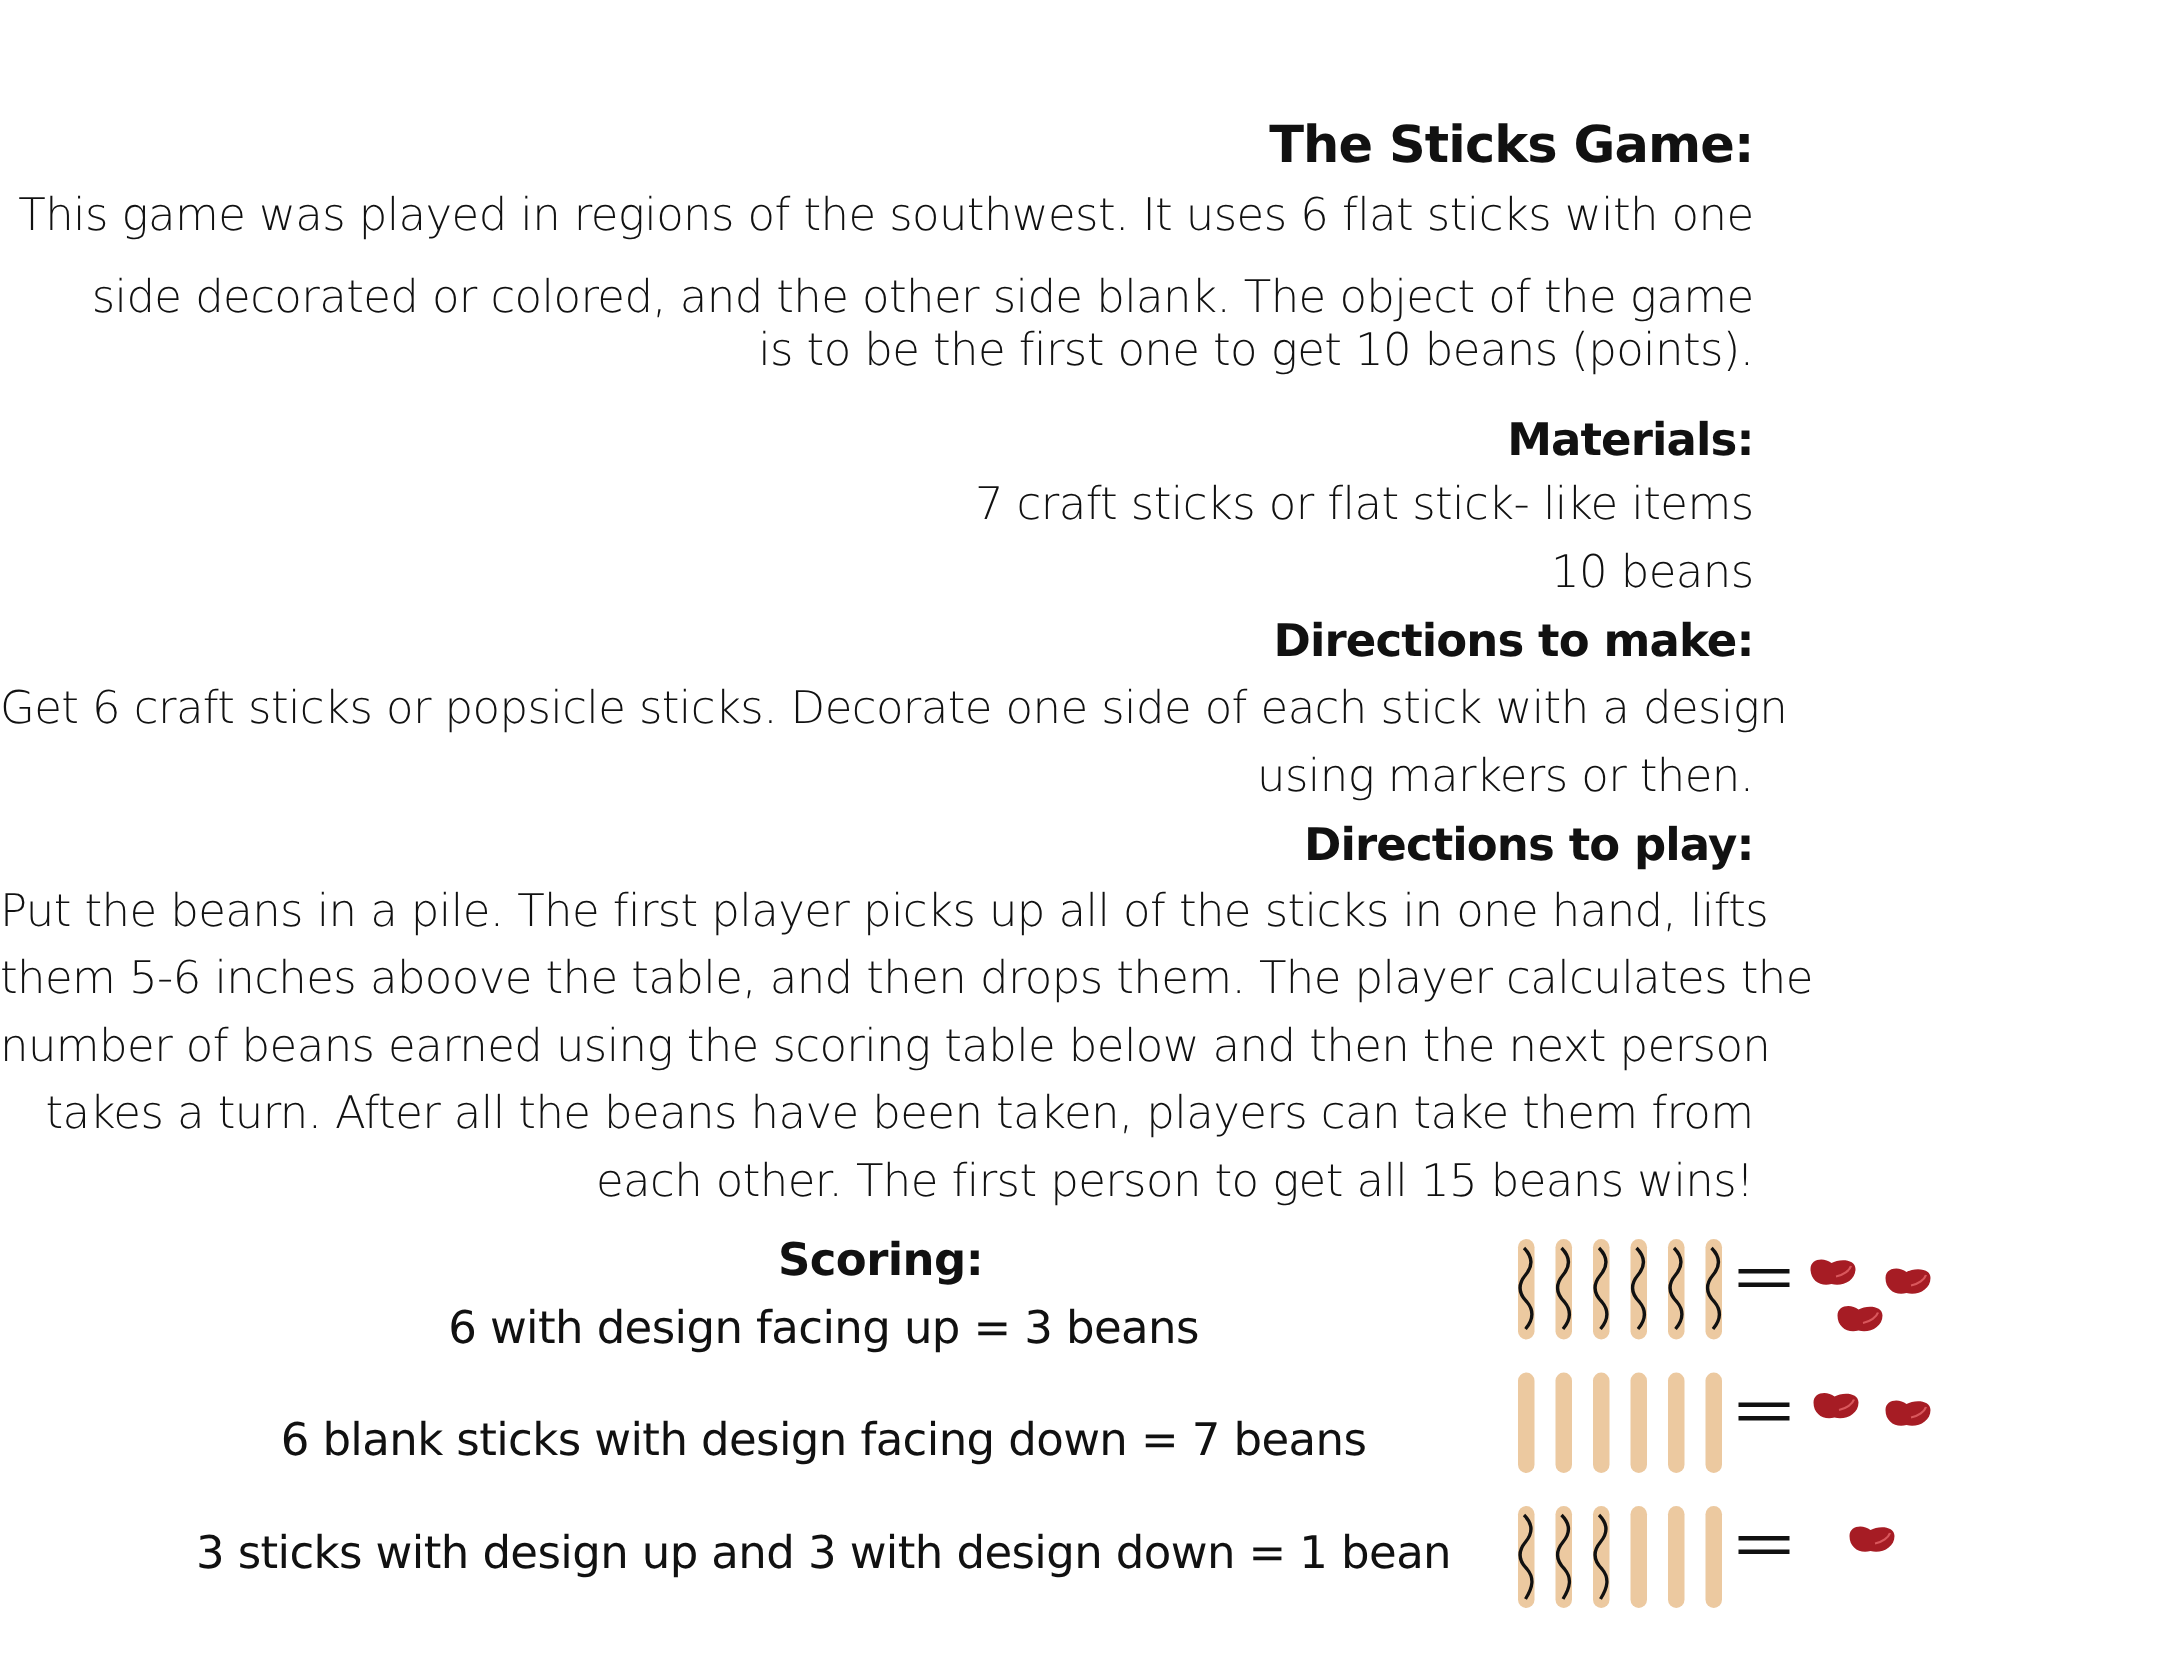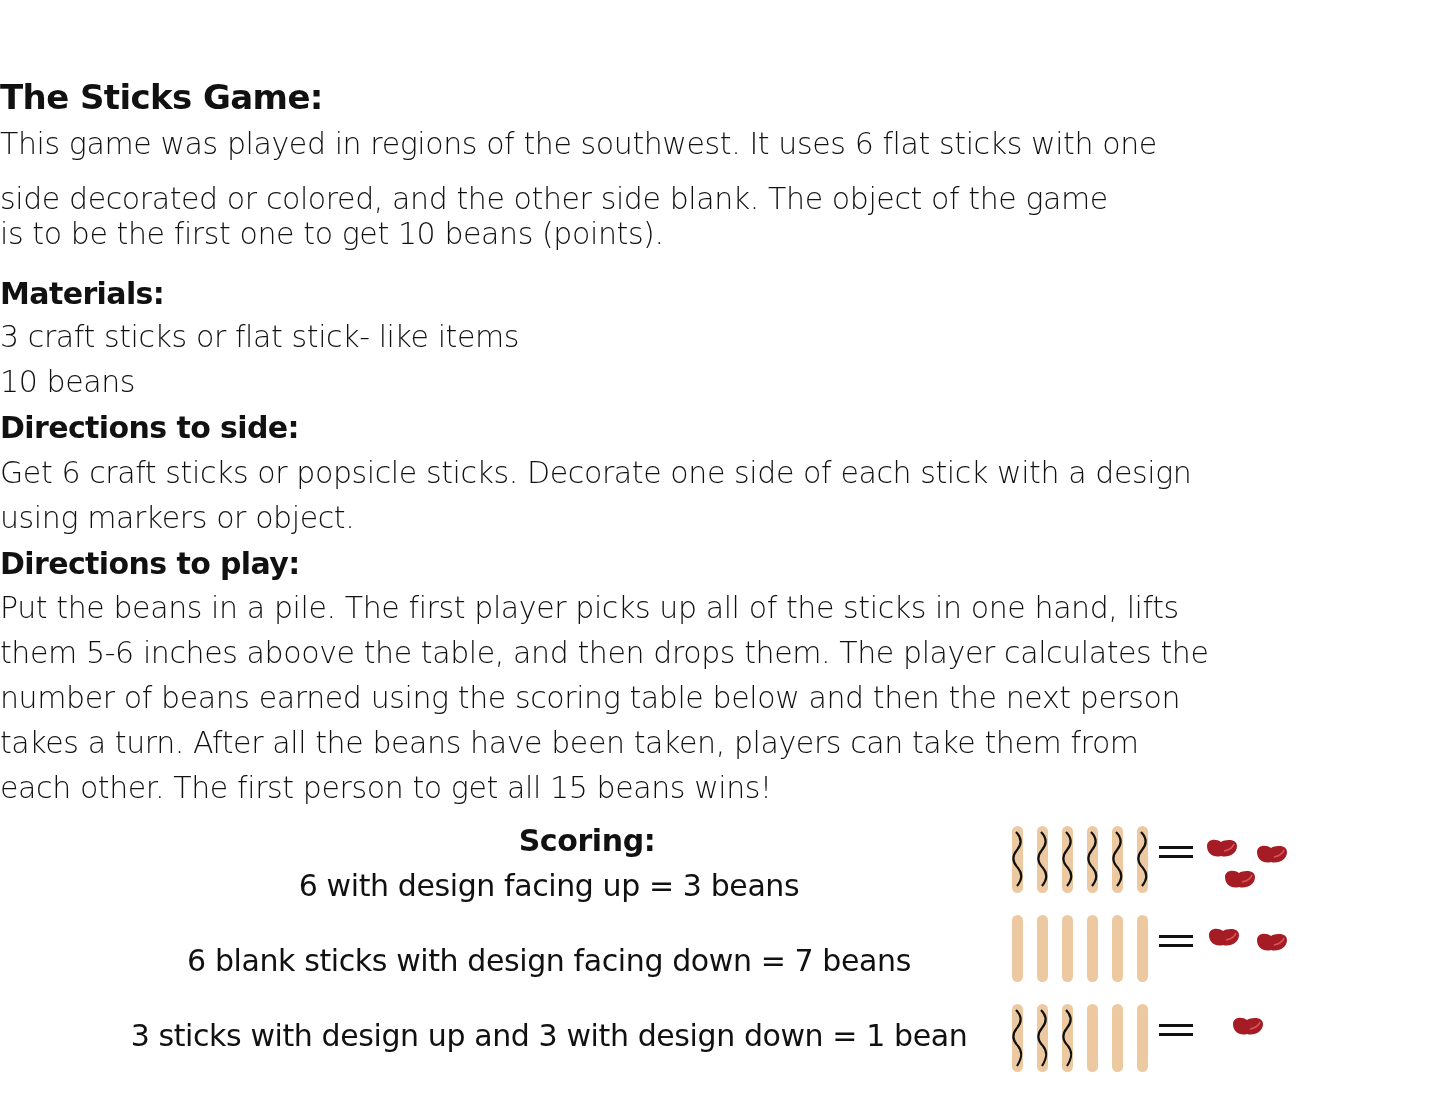--- a/index.html
+++ b/index.html
@@ -12,21 +12,21 @@
       height: 1116px;
       position: relative;
       overflow: hidden;
       font-family: "DejaVu Sans", sans-serif;
       color: #111111;
     }
     .line {
       position: absolute;
       left: 0;
       width: 1169px;
-      text-align: left;
+      text-align: right;
       white-space: nowrap;
       font-size: 30px;
       font-weight: 300;
       letter-spacing: -0.4px;
       line-height: 1;
     }
     .heading {
       font-weight: bold;
       letter-spacing: -0.6px;
     }
@@ -68,26 +68,26 @@
   </style>
 </head>
 <body>
 
 <div class="line heading title" style="top:80px;">The Sticks Game:</div>
 <div class="line" style="top:129px;">This game was played in regions of the southwest. It uses 6 flat sticks with one</div>
 <div class="line" style="top:184px;">side decorated or colored, and the other side blank. The object of the game</div>
 <div class="line" style="top:219px;">is to be the first one to get 10 beans (points).</div>
 
 <div class="line heading" style="top:279px;">Materials:</div>
-<div class="line" style="top:322px;">3 craft sticks or flat stick- like items</div>
+<div class="line" style="top:322px;">7 craft sticks or flat stick- like items</div>
 <div class="line" style="top:367px;">10 beans</div>
 
-<div class="line heading" style="top:413px;">Directions to side:</div>
+<div class="line heading" style="top:413px;">Directions to make:</div>
 <div class="line" style="top:458px;">Get 6 craft sticks or popsicle sticks. Decorate one side of each stick with a design</div>
-<div class="line" style="top:503px;">using markers or object.</div>
+<div class="line" style="top:503px;">using markers or then.</div>
 
 <div class="line heading" style="top:549px;">Directions to play:</div>
 <div class="line" style="top:593px;">Put the beans in a pile. The first player picks up all of the sticks in one hand, lifts</div>
 <div class="line" style="top:638px;">them 5-6 inches aboove the table, and then drops them. The player calculates the</div>
 <div class="line" style="top:683px;">number of beans earned using the scoring table below and then the next person</div>
 <div class="line" style="top:728px;">takes a turn. After all the beans have been taken, players can take them from</div>
 <div class="line" style="top:773px;">each other. The first person to get all 15 beans wins!</div>
 
 <div class="score-line heading" style="left:0; width:1098px; top:826px;padding-left:38px;">Scoring:</div>
 <div class="score-line" style="left:0; width:1098px; top:871px;">6 with design facing up = 3 beans</div>

